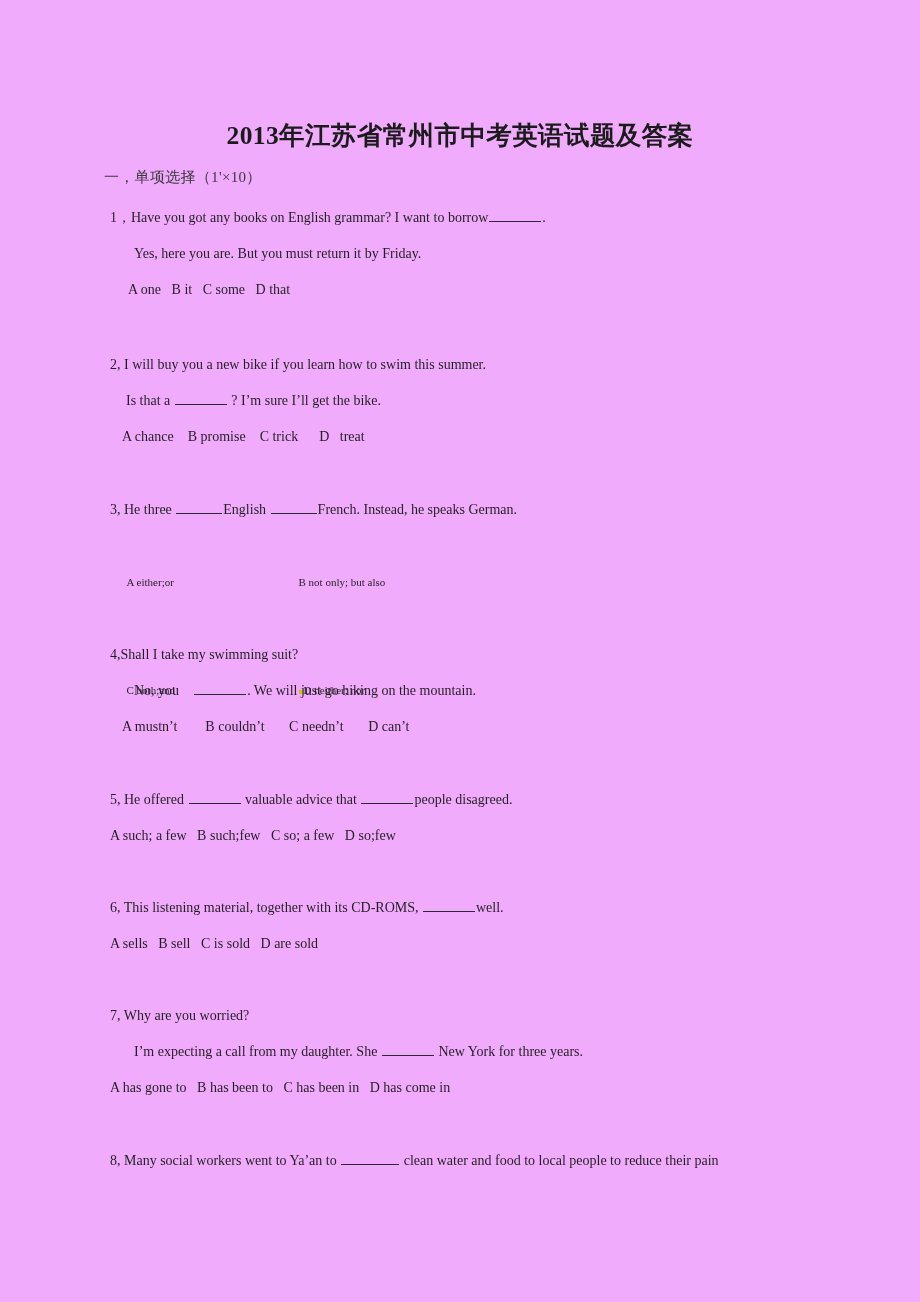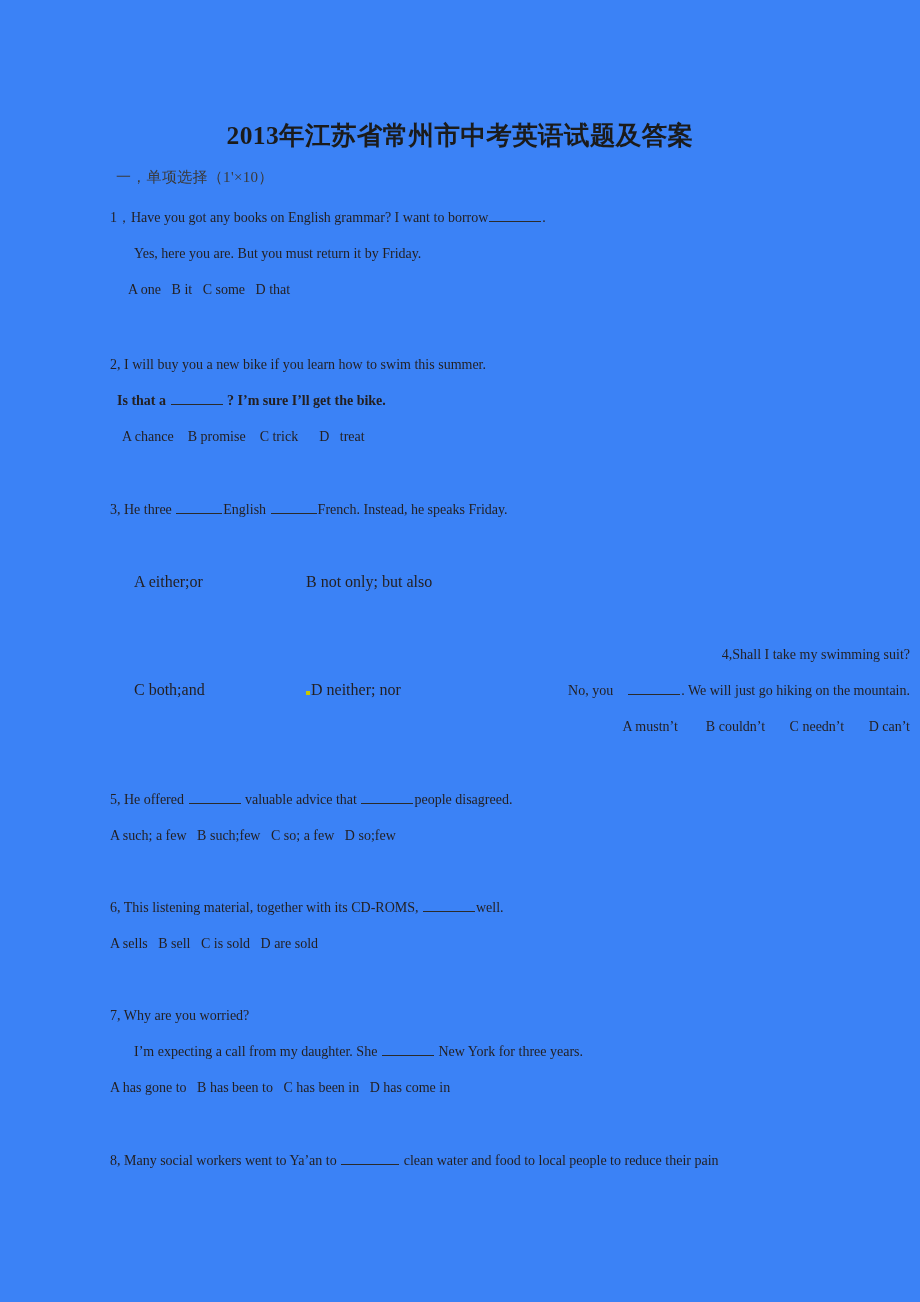--- a/index.html
+++ b/index.html
@@ -15,39 +15,39 @@
     color: #231f20;
     overflow: hidden;
   }
 
   .page {
     position: absolute;
     left: 0;
     top: 0;
     width: 920px;
     height: 1302px;
-    background: #3b82f6;
+    background: #f0abfc;
   }
 
   .doc-title {
     position: absolute;
     left: 0;
     top: 118px;
     width: 920px;
     text-align: center;
     font-size: 25.5px;
     font-weight: bold;
     letter-spacing: 0.4px;
     color: #1b1b1b;
     font-family: "Liberation Serif", "DejaVu Serif", serif;
   }
 
   .section-head {
     position: absolute;
-    left: 116px;
+    left: 104px;
     top: 168px;
     font-size: 15px;
     color: #3a3a3a;
     letter-spacing: 0.3px;
   }
 
   .qblock {
     position: absolute;
     left: 110px;
     width: 800px;
@@ -56,57 +56,57 @@
   .line {
     font-size: 14px;
     line-height: 36px;
     white-space: pre;
     color: #231f20;
   }
 
   .line.stem     { margin-left: 0px; }
   .line.reply-1  { margin-left: 24px; }
   .line.opts-1   { margin-left: 18px; font-family: Liberation Serif, serif; }
-  .line.reply-2  { margin-left: 7px; font-weight: bold; }
+  .line.reply-2  { margin-left: 16px; }
   .line.opts-2   { margin-left: 12px; }
   .line.opts-0   { margin-left: 0px; font-family: Liberation Serif, serif; }
 
   .blank {
     display: inline-block;
     border-bottom: 1.3px solid #2b2b2b;
     vertical-align: baseline;
     height: 14px;
     margin: 0 1px;
   }
   .blank.w-sm { width: 46px; }
   .blank.w-md { width: 52px; }
   .blank.w-lg { width: 58px; }
 
   .two-col {
     position: relative;
-    font-size: 16px;
+    font-size: 11px;
     line-height: 36px;
     white-space: pre;
   }
   .col-a { display: inline-block; width: 172px; }
   .col-b { display: inline-block; }
 
   .mark-dot {
     display: inline-block;
     width: 4px;
     height: 4px;
     background: #c8c800;
     vertical-align: baseline;
     margin-right: 1px;
   }
 
   .q1 { top: 200px; }
   .q2 { top: 347px; }
   .q3 { top: 492px; }
-  .q4 { top: 637px; text-align: right; }
+  .q4 { top: 637px; }
   .q5 { top: 782px; }
   .q6 { top: 890px; }
   .q7 { top: 998px; }
   .q8 { top: 1143px; }
 </style>
 </head>
 <body>
 
 <div class="page">
 
@@ -120,21 +120,21 @@
     <div class="line opts-1">A one   B it   C some   D that</div>
   </div>
 
   <div class="qblock q2">
     <div class="line stem">2, I will buy you a new bike if you learn how to swim this summer.</div>
     <div class="line reply-2"><span>Is that a </span><span class="blank w-md"></span><span> ? I’m sure I’ll get the bike.</span></div>
     <div class="line opts-2">A chance    B promise    C trick      D   treat</div>
   </div>
 
   <div class="qblock q3">
-    <div class="line stem"><span>3, He three </span><span class="blank w-sm"></span><span>English </span><span class="blank w-sm"></span><span>French. Instead, he speaks Friday.</span></div>
+    <div class="line stem"><span>3, He three </span><span class="blank w-sm"></span><span>English </span><span class="blank w-sm"></span><span>French. Instead, he speaks German.</span></div>
     <div class="two-col opts-0">
       <span class="col-a">A either;or</span><span class="col-b">B not only; but also</span>
     </div>
     <div class="two-col opts-0">
       <span class="col-a">C both;and</span><span class="mark-dot"></span><span class="col-b">D neither; nor</span>
     </div>
   </div>
 
   <div class="qblock q4">
     <div class="line stem">4,Shall I take my swimming suit?</div>

